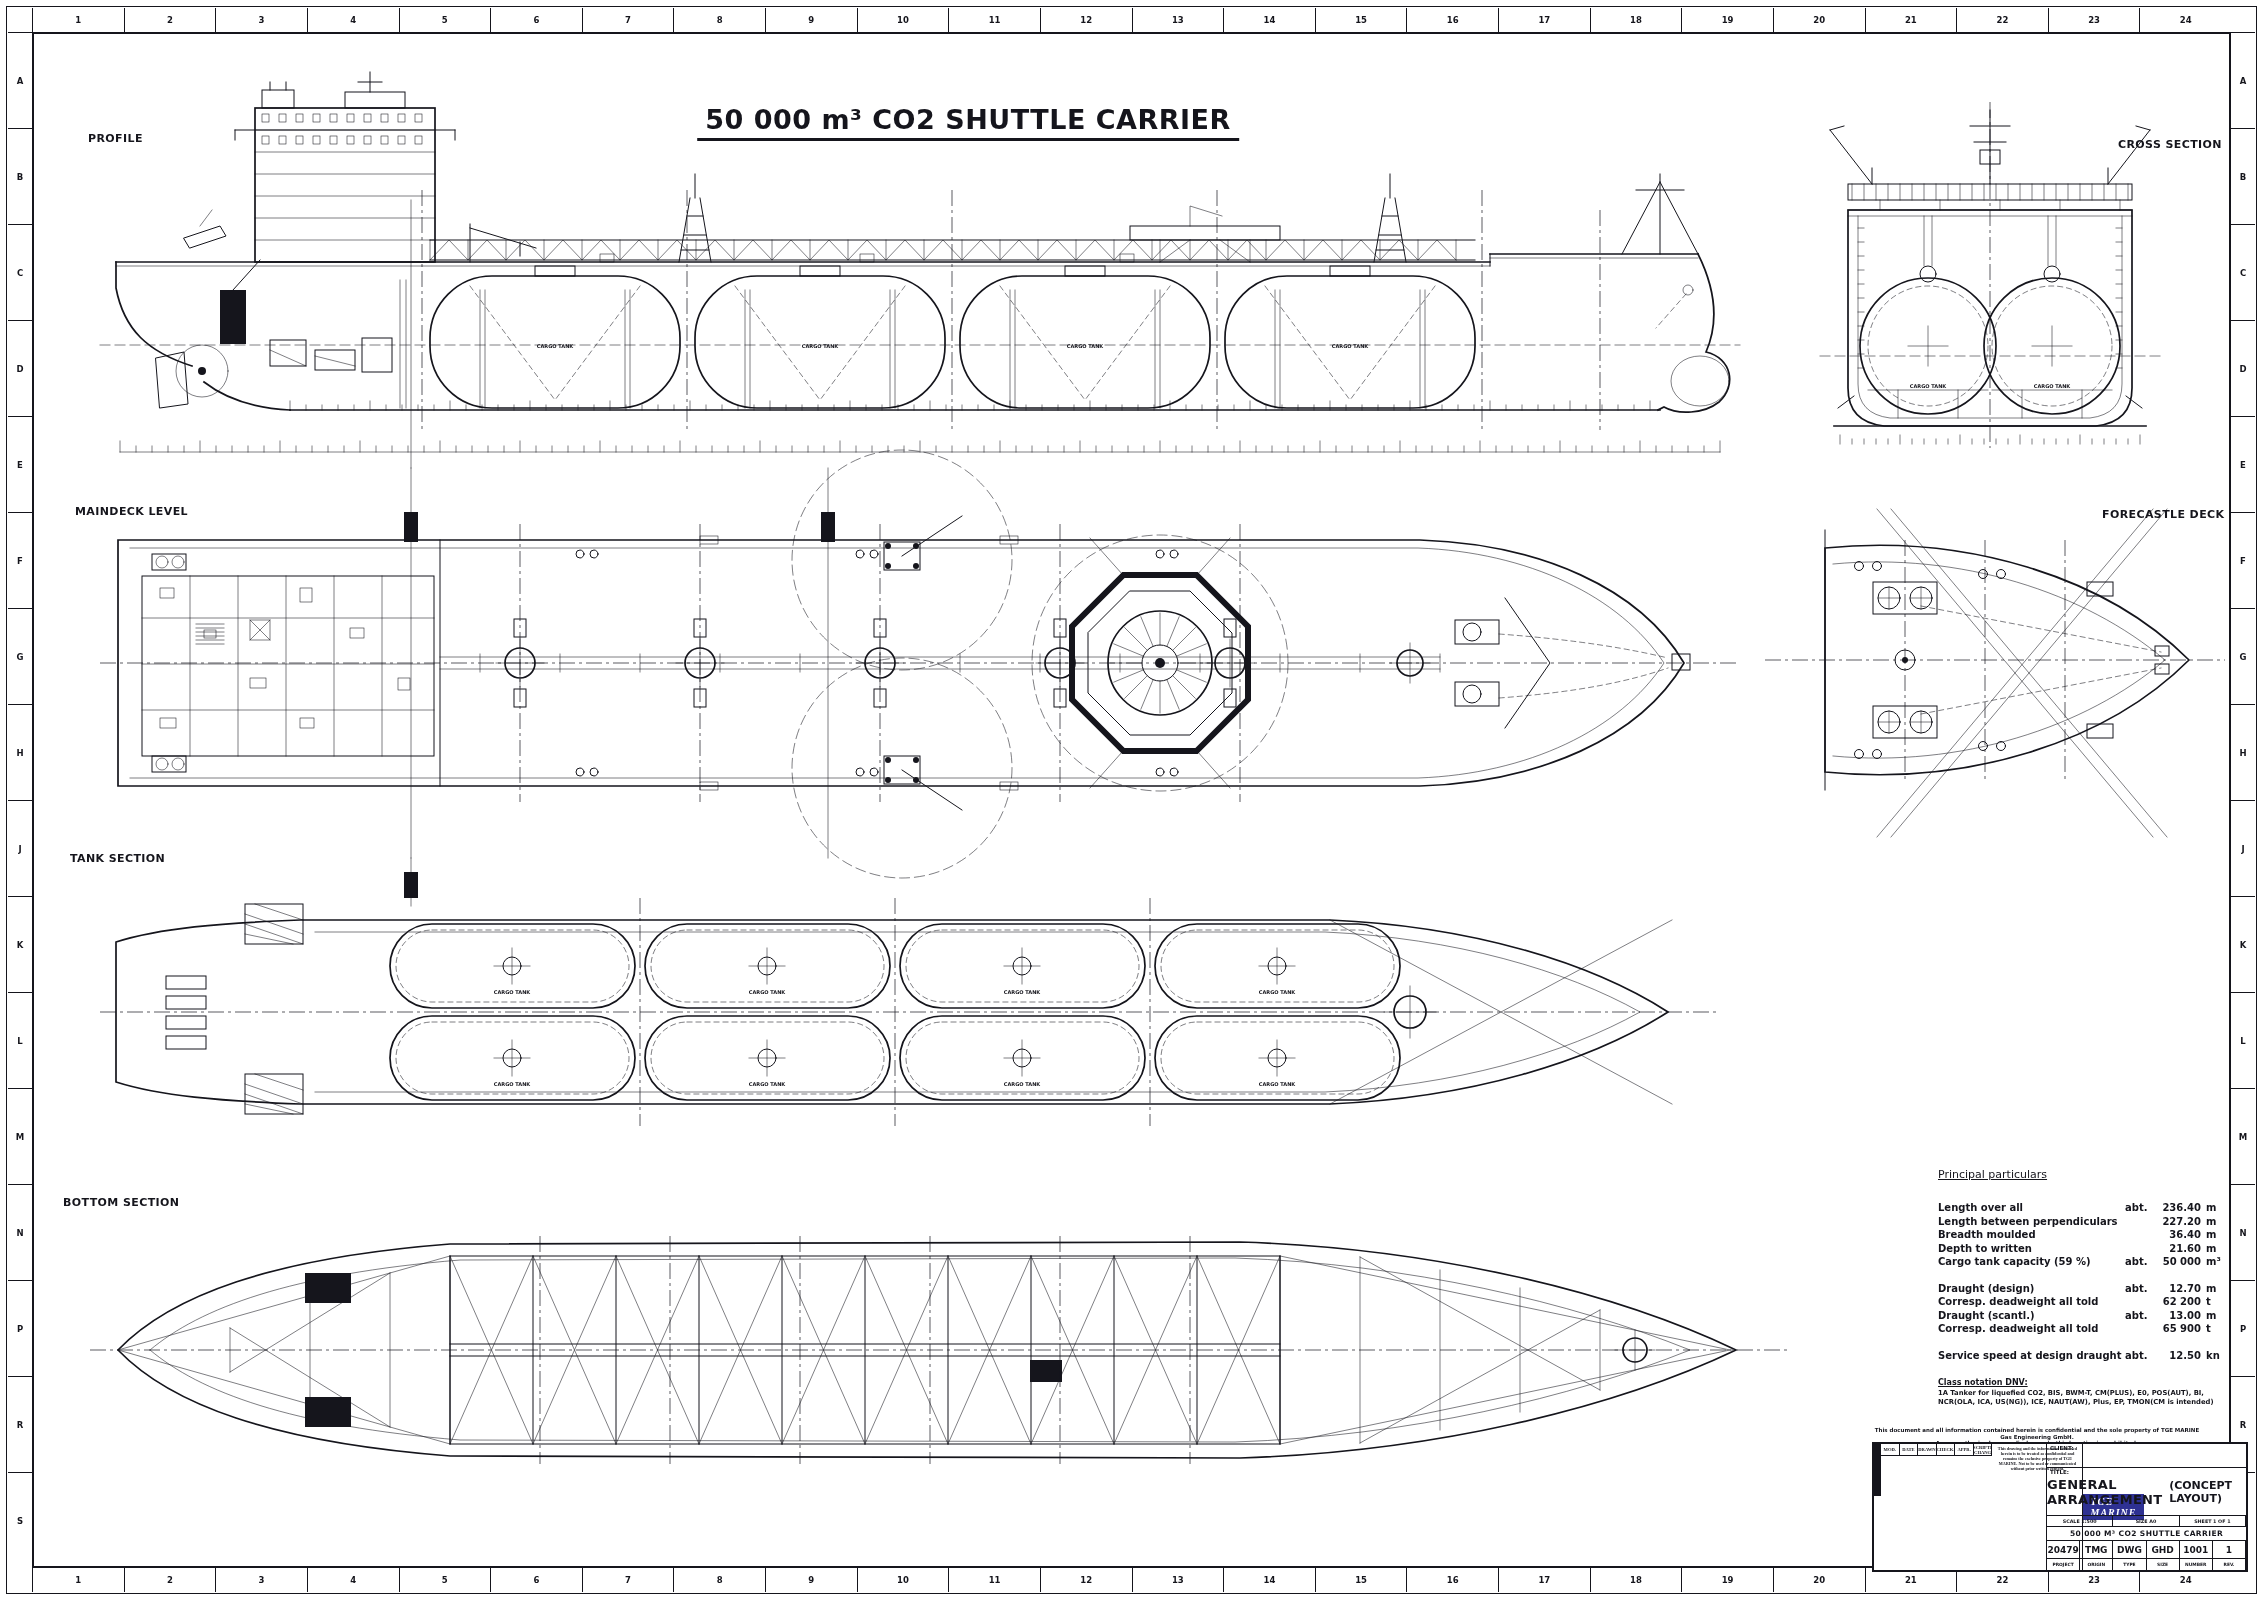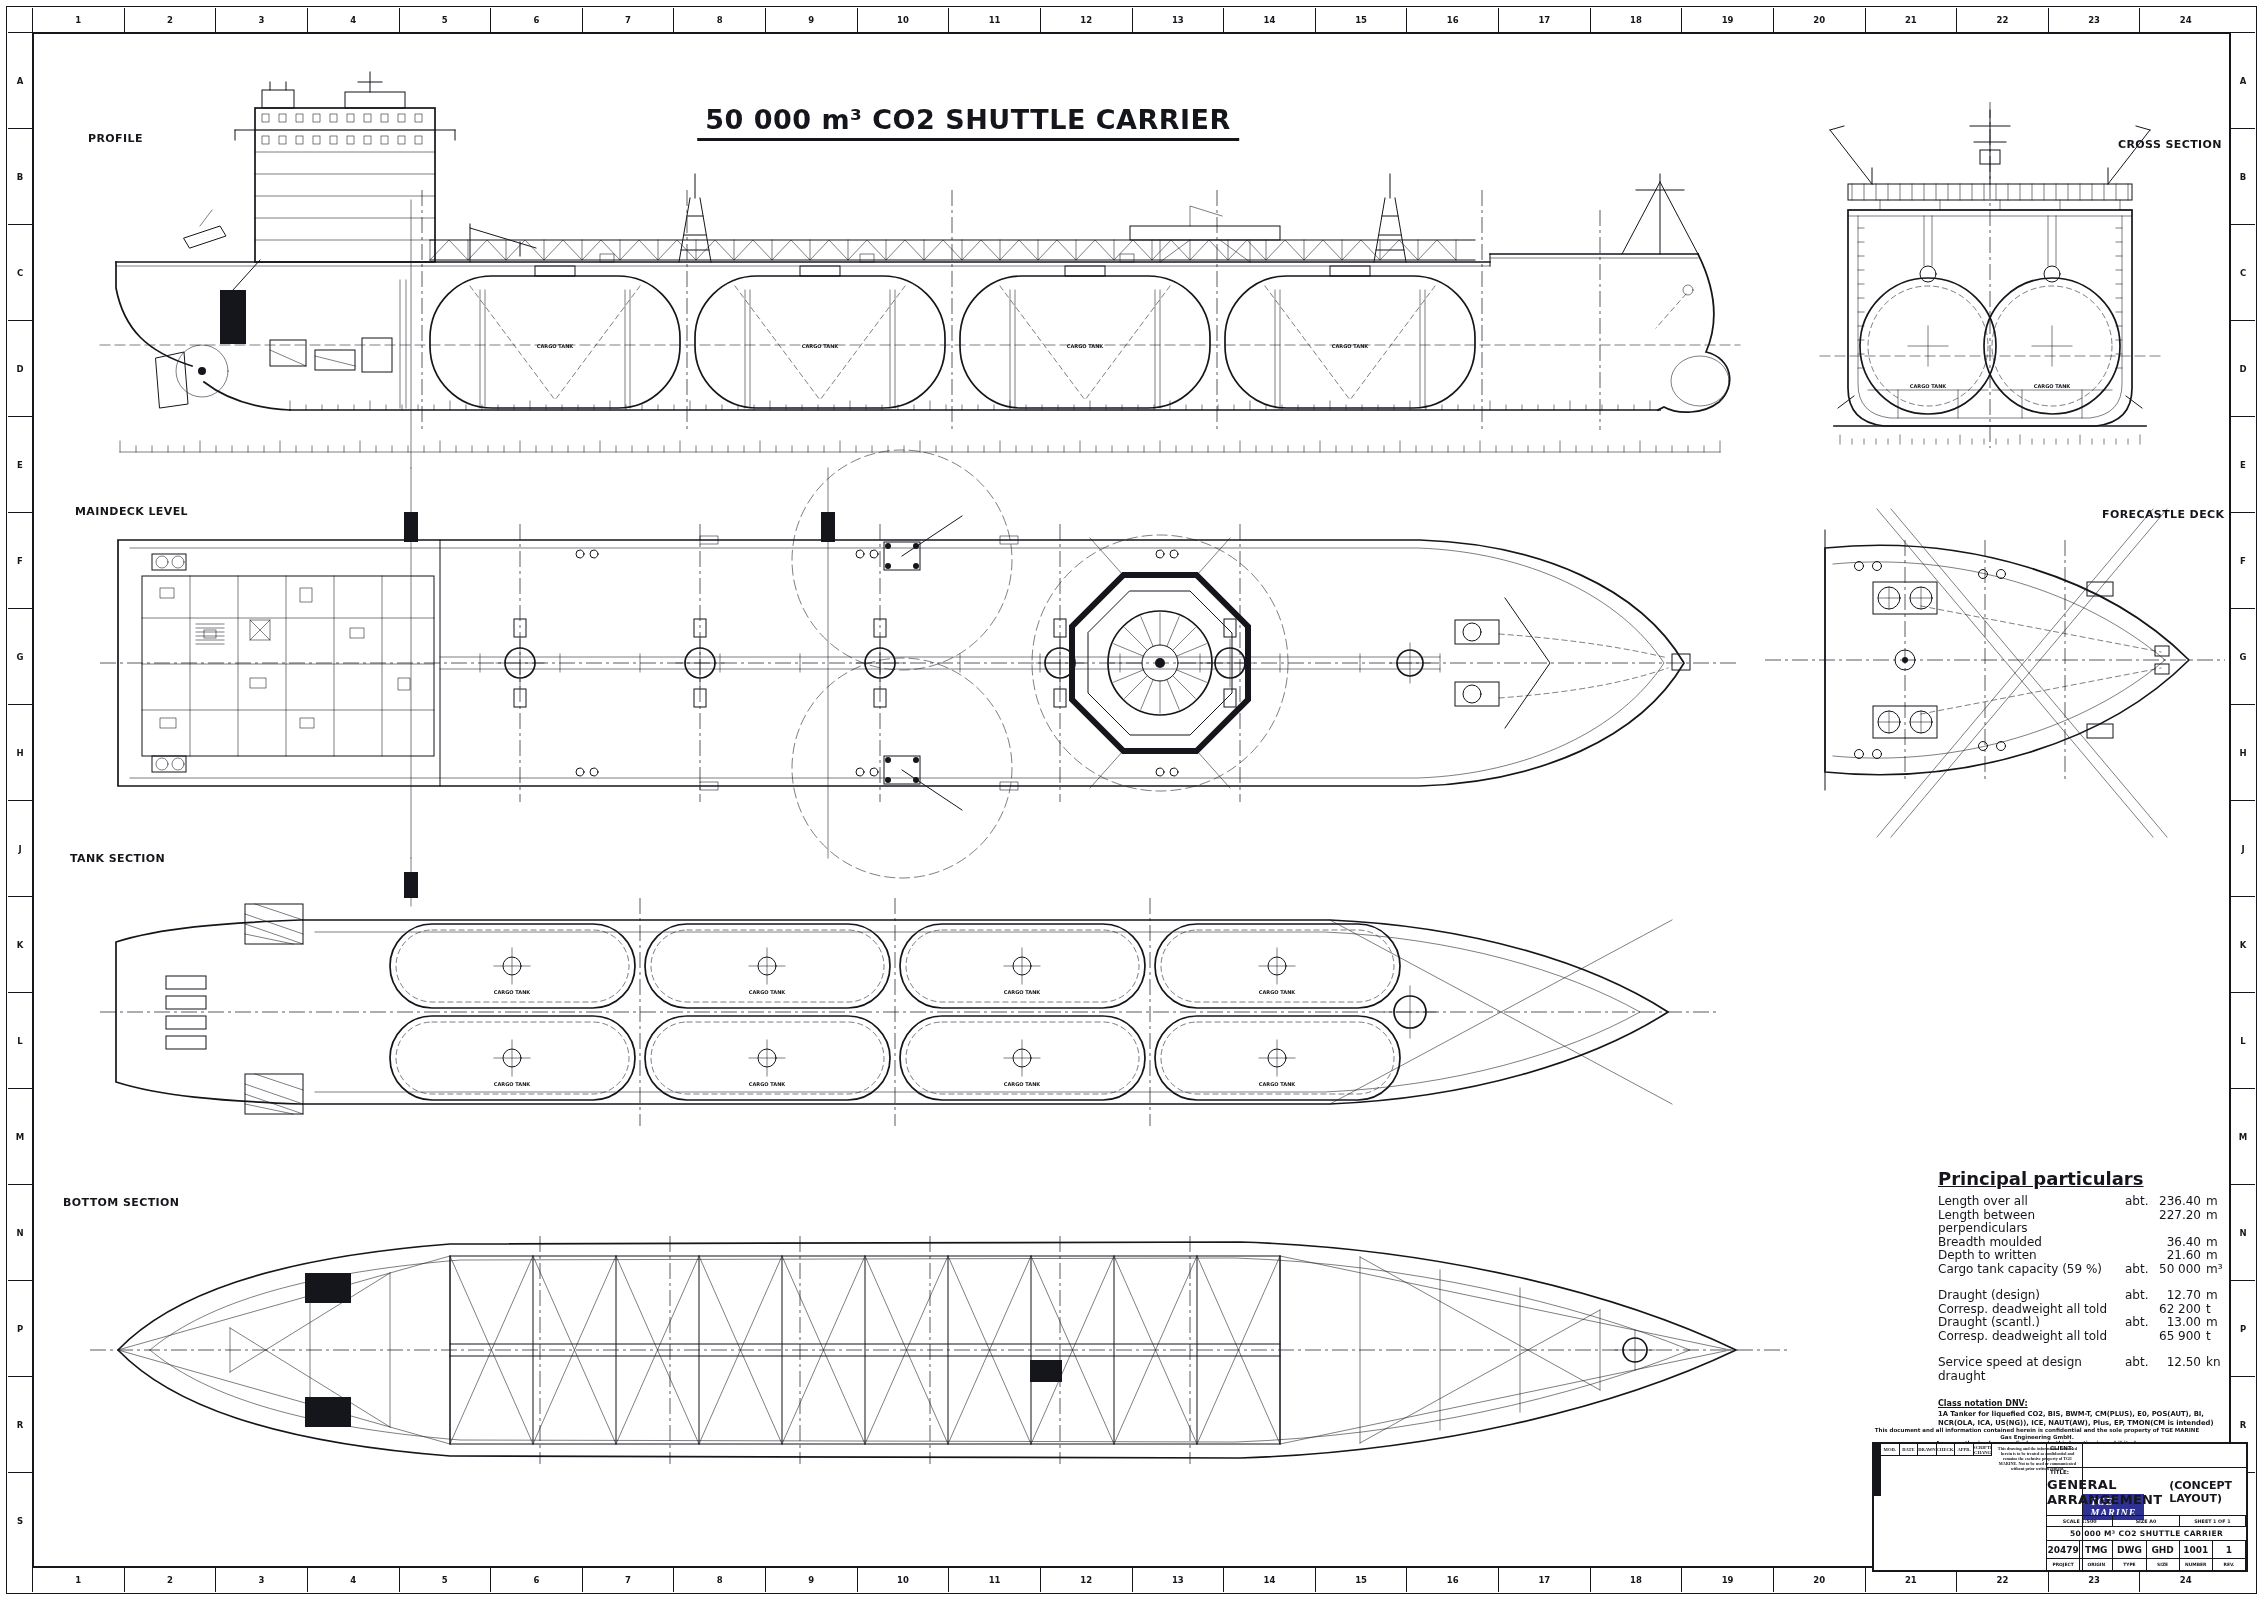--- a/index.html
+++ b/index.html
@@ -25,23 +25,23 @@
   .s1{stroke:#15151c;stroke-width:1;fill:none;stroke-linecap:square;}
   .s2{stroke:#15151c;stroke-width:1.7;fill:none;stroke-linecap:square;}
   .s6{stroke:#15151c;stroke-width:6;fill:none;}
   .dsh{stroke-dasharray:10 5;}
   .dsh2{stroke-dasharray:5 4;}
   .cl{stroke:#15151c;stroke-width:.7;fill:none;stroke-dasharray:16 4 3 4;}
   .fil{fill:#15151c;stroke:none;}
   text.t5{font-size:5px;fill:#15151c;text-anchor:middle;font-weight:bold;}
   
   .pp{position:absolute;left:1938px;top:1168px;width:292px;}
-  .pp-heading{font-size:18px;font-weight:bold;text-decoration:underline;margin-bottom:6px;}
+  .pp-heading{font-size:11px;font-weight:normal;text-decoration:underline;margin-bottom:20px;}
   .pp-group{margin-bottom:13px;}
-  .pp-row{display:flex;font-size:12px;font-weight:normal;line-height:13.5px;}
+  .pp-row{display:flex;font-size:10px;font-weight:bold;line-height:13.5px;}
   .pp-l{flex:1;}
   .pp-p{width:26px;}
   .pp-v{width:50px;text-align:right;}
   .pp-u{width:24px;padding-left:5px;}
   .pp-class-h{font-size:8px;font-weight:bold;margin-top:16px;text-decoration:underline;}
   .pp-class-t{font-size:6.8px;font-weight:bold;width:286px;line-height:9px;margin-top:2px;}
   
   .tb-notes{position:absolute;left:1872px;top:1427px;width:330px;text-align:center;
             font-size:5.5px;line-height:6.5px;font-weight:bold;}
   .tblock{position:absolute;left:1872px;top:1442px;width:372px;height:126px;

